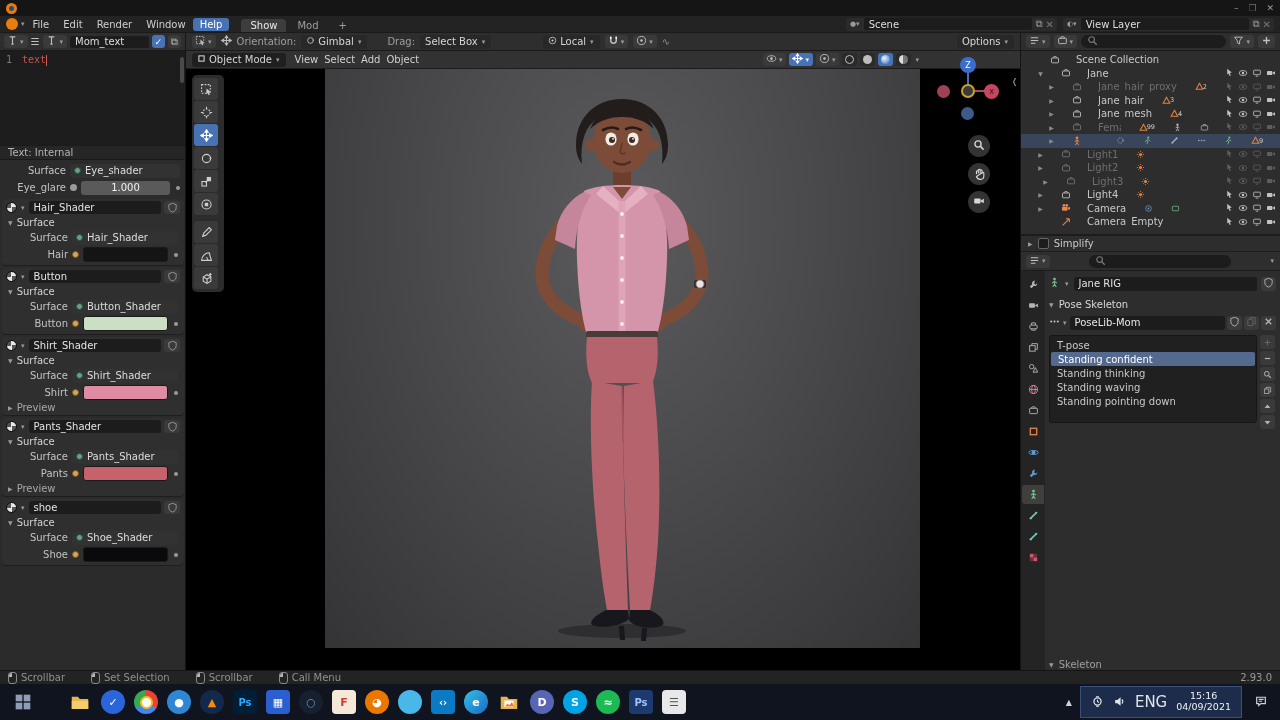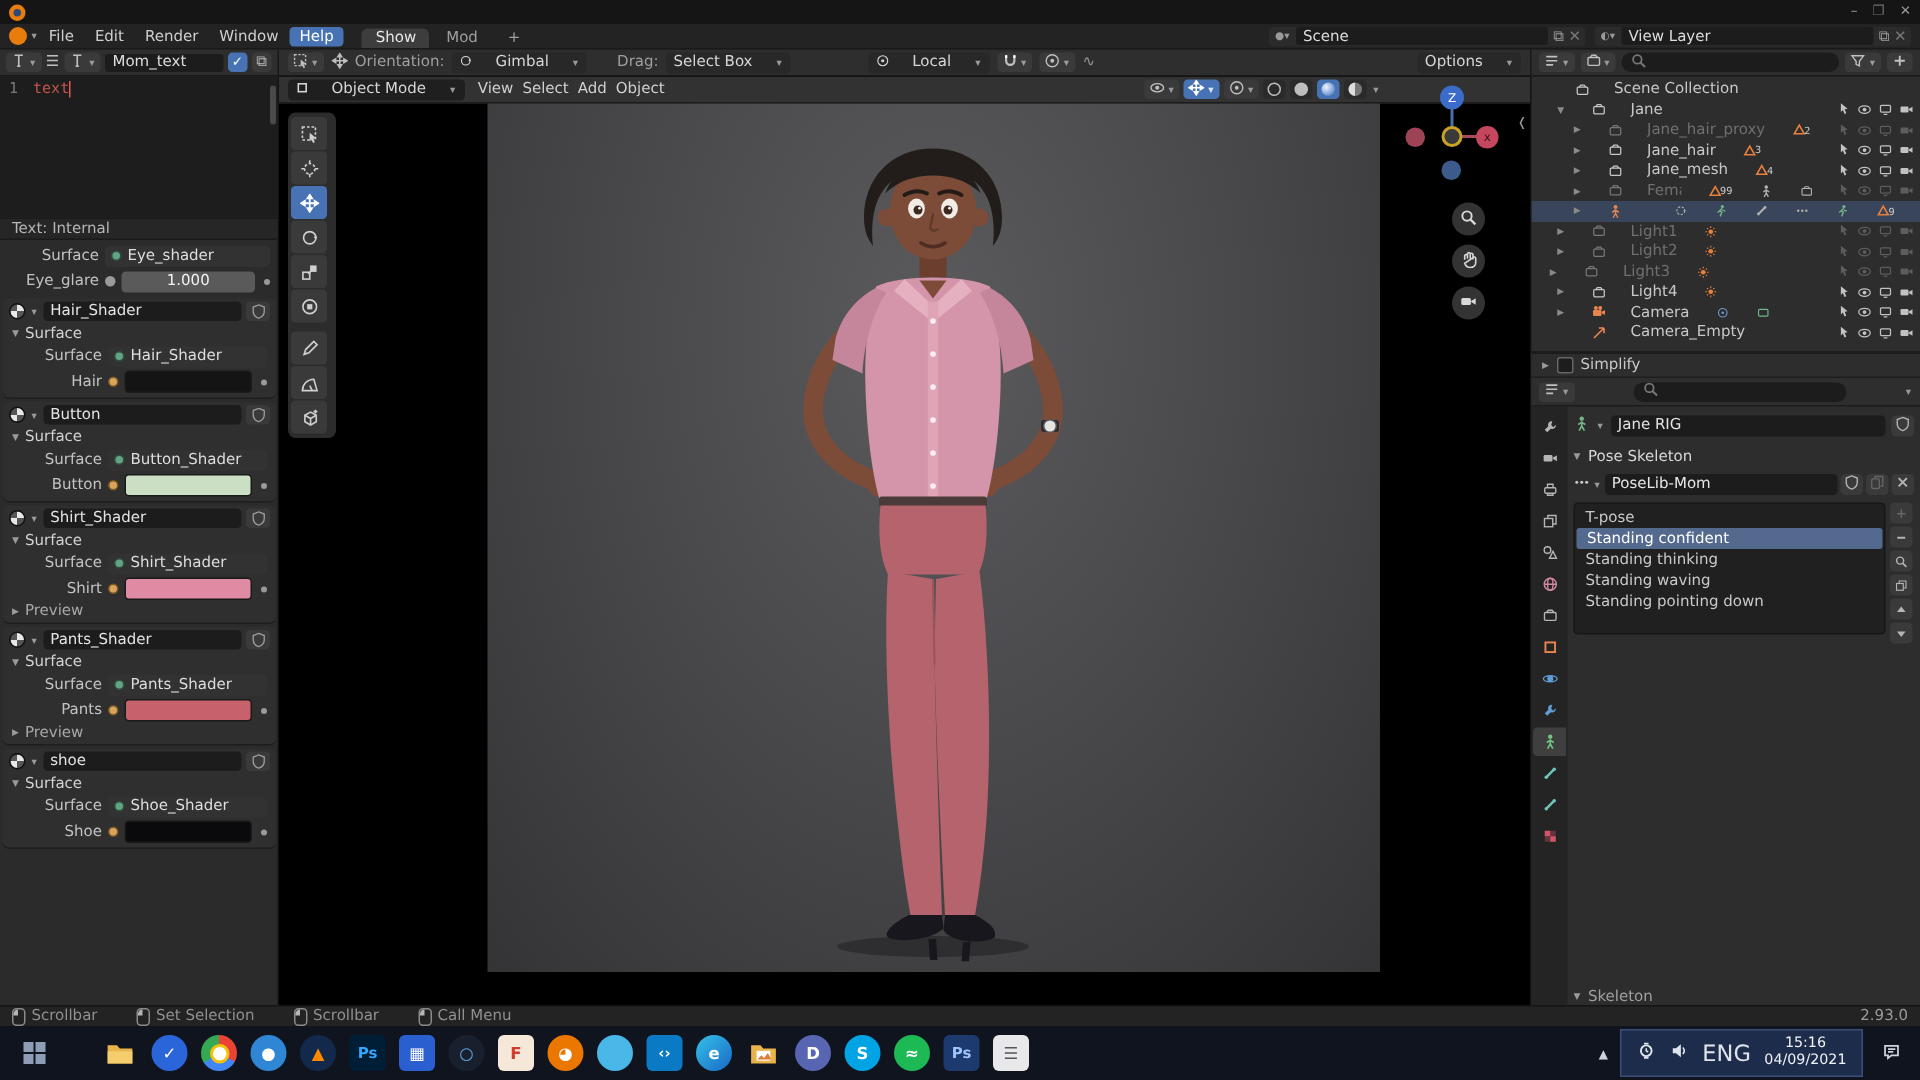--- a/index.html
+++ b/index.html
@@ -24,21 +24,21 @@
   .ws-tab{padding:1px 9px;border-radius:4px 4px 0 0;color:#9f9f9f;margin-top:2px;}
   .ws-tab.active{background:#3d3d3d;color:#e8e8e8;}
   .db-group{display:flex;align-items:center;background:#2b2b2b;border-radius:3px;height:13px;padding:0 3px;gap:3px;}
   .db-field{background:#1c1c1c;border-radius:2px;height:12px;display:flex;align-items:center;padding:0 5px;min-width:88px;color:#ddd;}
   
   #headerrow{left:0;top:33px;width:1280px;height:18px;background:#2e2e2e;display:flex;box-sizing:border-box;border-bottom:1px solid #191919;}
   #hdr-text{width:186px;border-right:1px solid #191919;display:flex;align-items:center;padding:0 4px;gap:3px;box-sizing:border-box;}
   #hdr-tools{flex:1;display:flex;align-items:center;gap:5px;padding:0 6px;box-sizing:border-box;}
   #hdr-outliner{width:260px;border-left:1px solid #191919;display:flex;align-items:center;gap:4px;padding:0 5px;box-sizing:border-box;}
   .mini-btn{display:flex;align-items:center;gap:1px;background:#3a3a3a;border-radius:3px;height:13px;padding:0 3px;color:#c0c0c0;}
-  .drop{display:flex;align-items:center;gap:15px;background:#282828;border-radius:3px;height:14px;padding:0 5px;color:#d6d6d6;}
+  .drop{display:flex;align-items:center;gap:3px;background:#282828;border-radius:3px;height:14px;padding:0 5px;color:#d6d6d6;}
   .hlabel{color:#9f9f9f;}
   .search-pill{display:flex;align-items:center;gap:3px;background:#1c1c1c;border-radius:7px;height:13px;padding:0 6px;flex:1;color:#777;}
   
   #main{left:0;top:51px;width:1280px;height:619px;display:flex;}
   
   #left-panel{width:186px;background:#2b2b2b;position:relative;flex:none;overflow:hidden;border-right:1px solid #141414;box-sizing:border-box;}
   #text-editor{position:absolute;left:0;top:0;width:186px;height:94px;background:#1d1d1d;}
   #text-line{position:absolute;left:6px;top:3px;color:#c0564e;display:flex;gap:10px;font-family:"DejaVu Sans Mono",monospace;font-size:10px;}
   #text-cursor{display:inline-block;width:1px;height:11px;background:#e05a50;vertical-align:middle;}
   .vscroll{position:absolute;right:2px;top:6px;width:4px;height:26px;background:#4a4a4a;border-radius:2px;}
@@ -961,21 +961,21 @@
               <svg class="ic" viewBox="0 0 12 12" fill="currentColor" style="width:10px;height:10px;">
                 <rect x="2" y="2.6" width="8" height="5.4" rx="0.8" fill="none" stroke="currentColor"></rect>
                 <path d="M4.5 9.8h3" stroke="currentColor"></path>
               </svg>
               <svg class="ic" viewBox="0 0 12 12" fill="currentColor" style="width:10px;height:10px;">
                 <rect x="1.2" y="3.6" width="6.4" height="4.8" rx="1"></rect>
                 <path d="M7.8 5.6l3-1.8v4.4l-3-1.8z"></path>
               </svg>
             </span>
           </div>
-          <div class="orow dim" style="padding-left:10px;">
+          <div class="orow dim" style="padding-left:20px;">
             <span class="ocaret">▶</span>
             <svg class="ic" viewBox="0 0 12 12" fill="currentColor" style="width:10px;height:10px;color:#777;">
               <rect x="1.8" y="3.6" width="8.4" height="5.8" rx="0.8" fill="none" stroke="currentColor"></rect>
               <path d="M3.4 3.6l1.2-1.6h2.8l1.2 1.6" fill="none" stroke="currentColor"></path>
             </svg>
             <span class="olabel">Light3</span>
             <span class="badge ">
               <svg class="ic" viewBox="0 0 12 12" fill="currentColor" style="width:9px;height:9px;">
                 <circle cx="6" cy="6" r="2.1"></circle>
                 <path d="M6 1.2v1.5M6 9.3v1.5M1.2 6h1.5M9.3 6h1.5M2.7 2.7l1 1M8.3 8.3l1 1M9.3 2.7l-1 1M3.7 8.3l-1 1" stroke="currentColor"></path>

